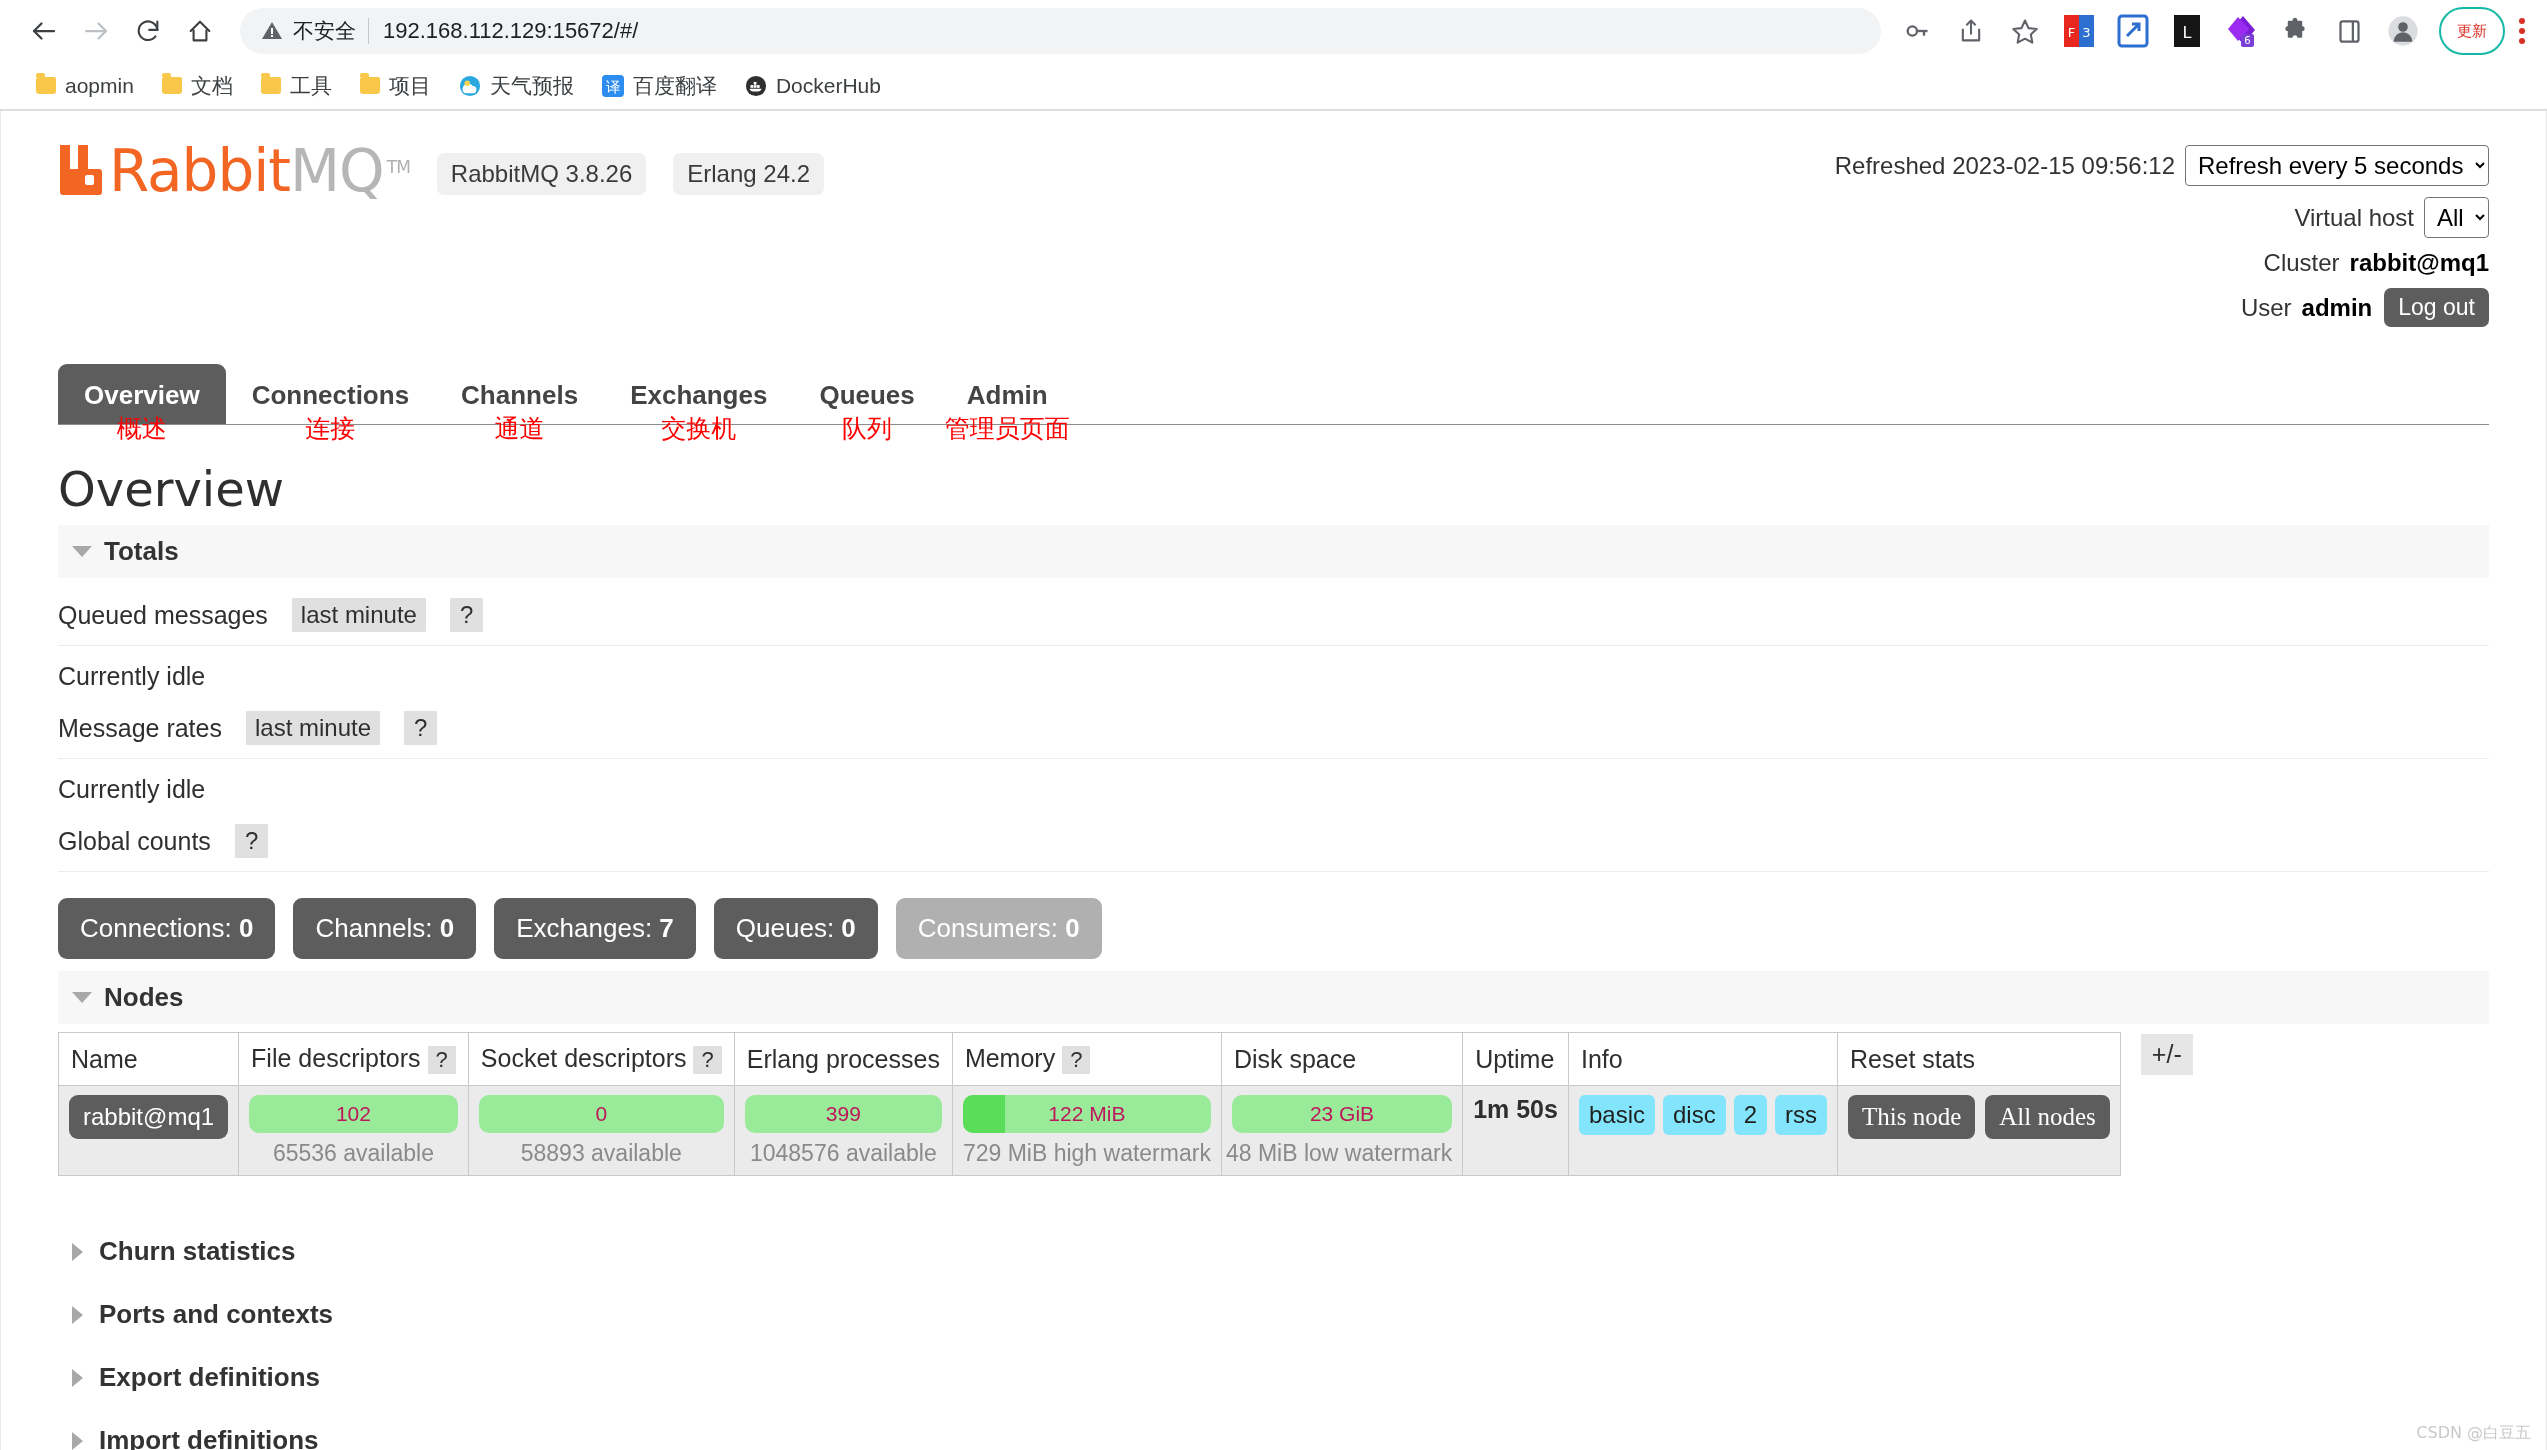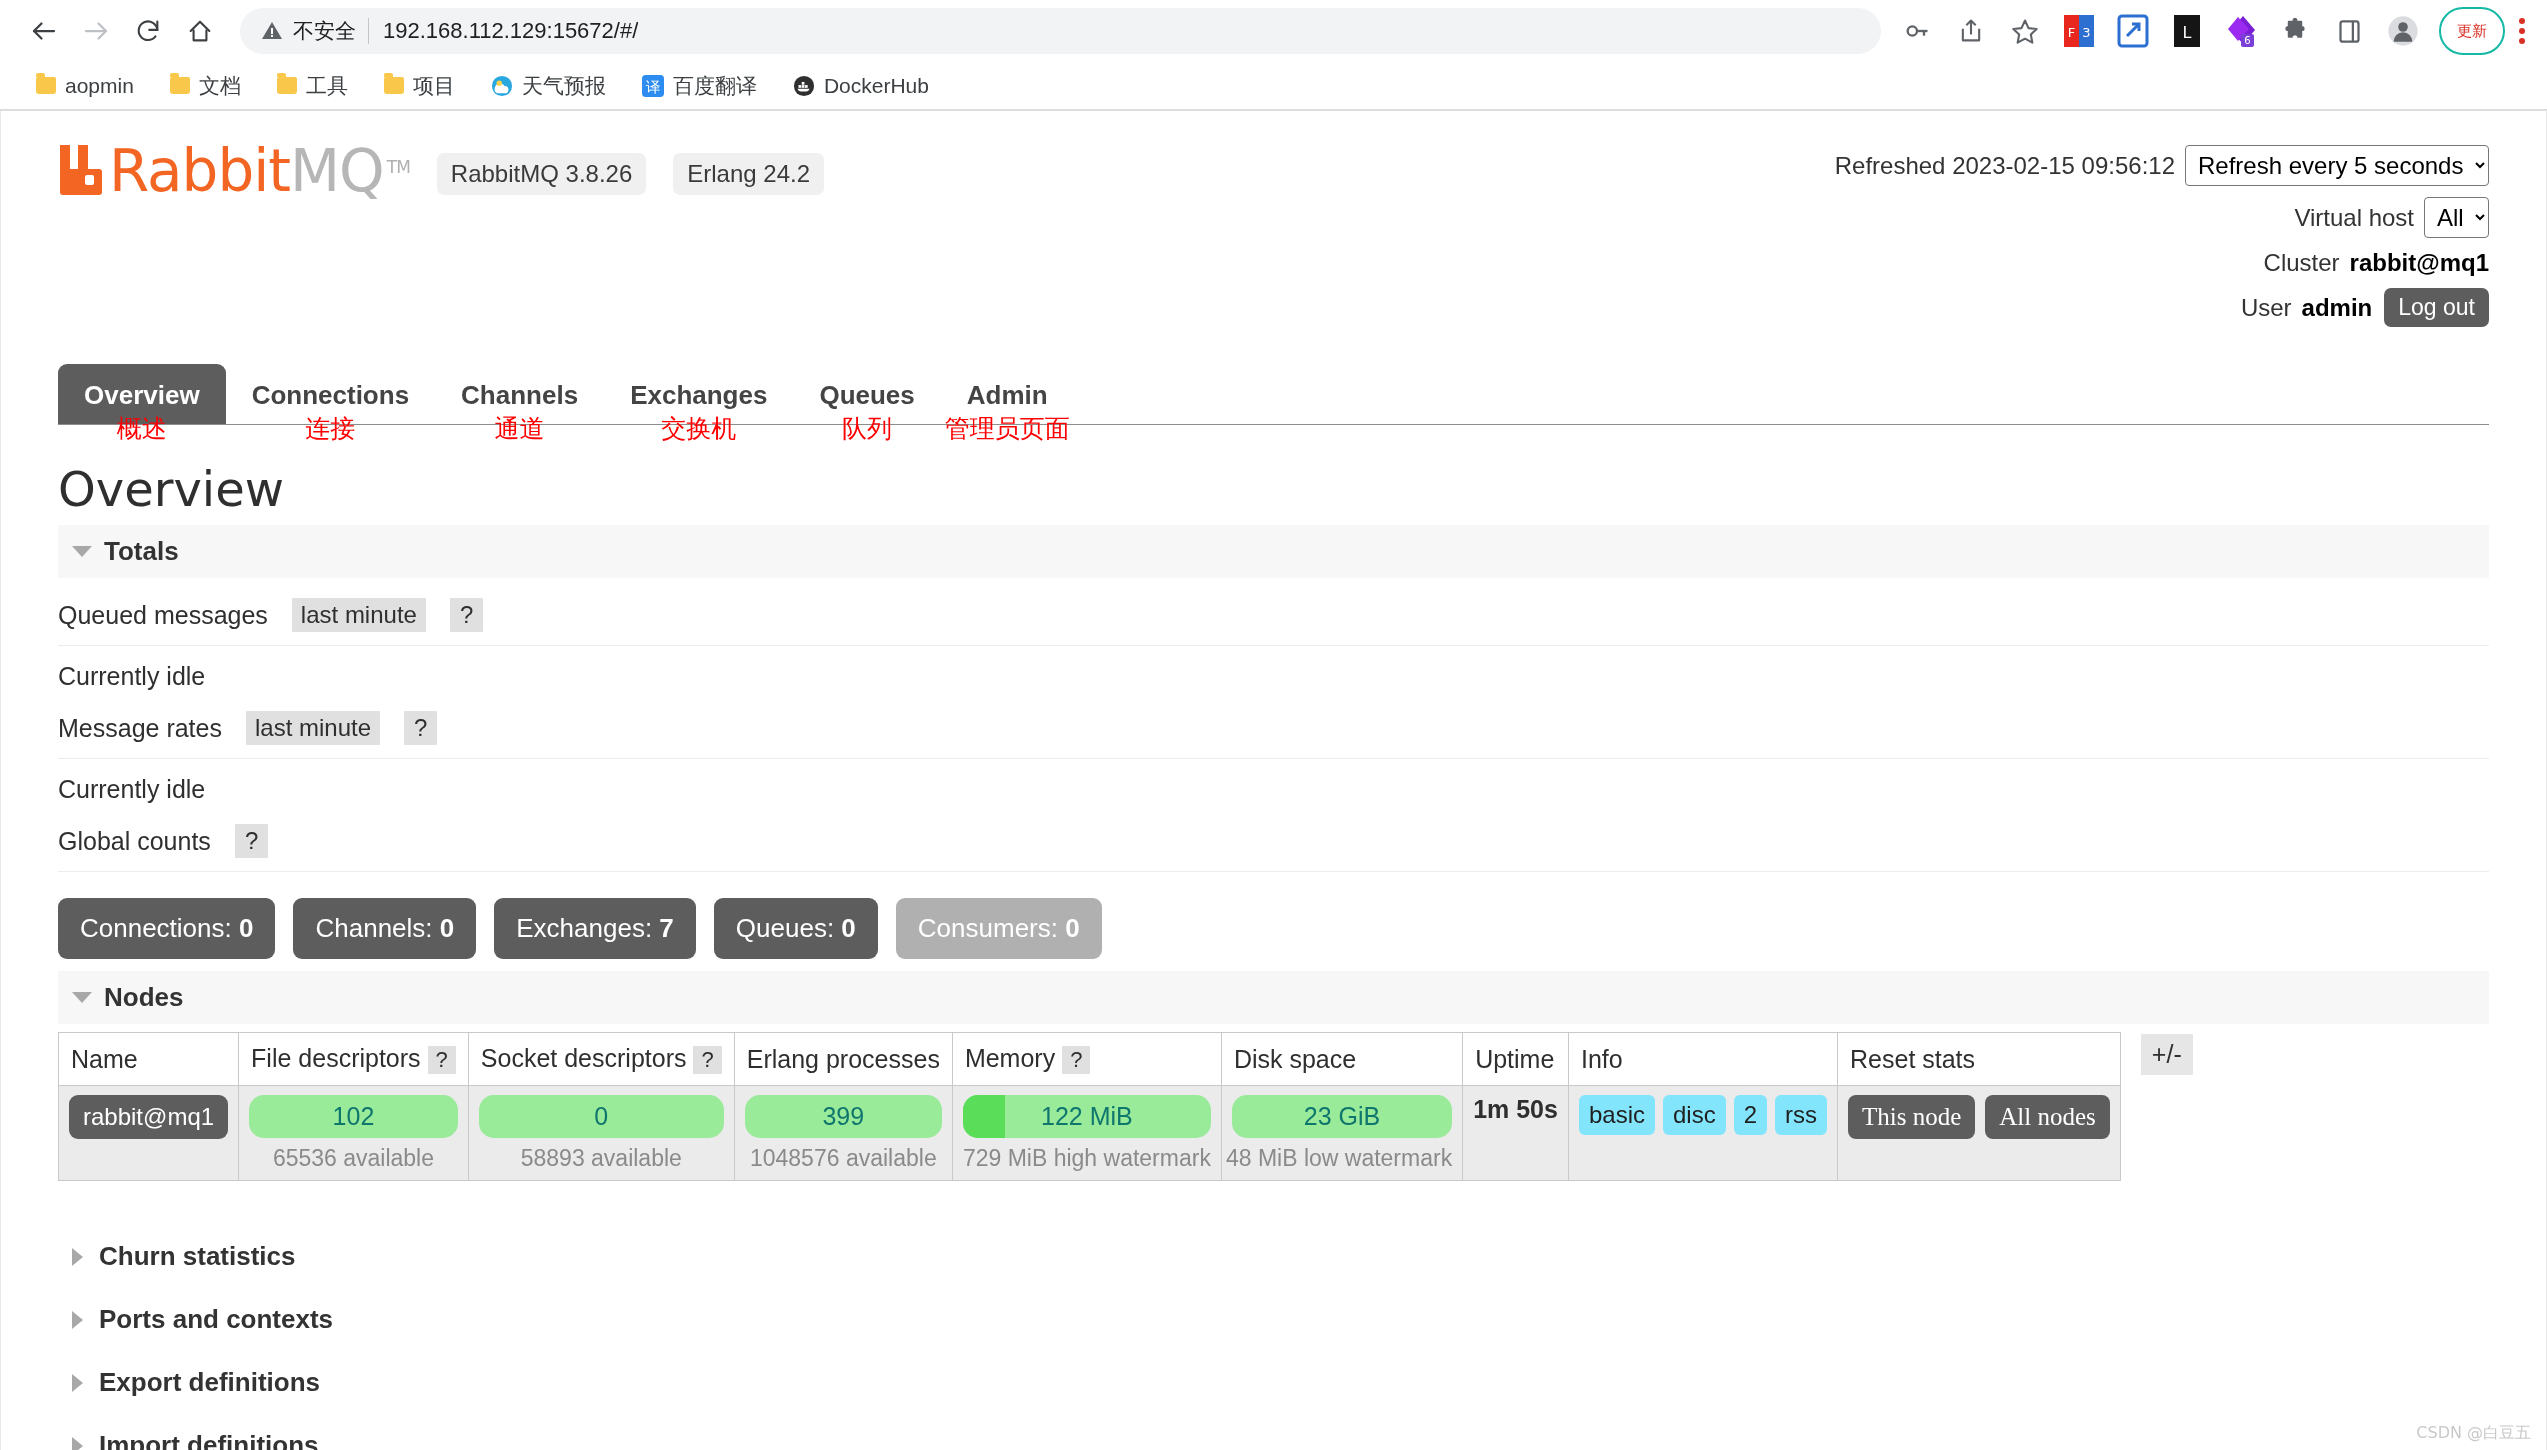--- a/index.html
+++ b/index.html
@@ -84,21 +84,21 @@
     display:flex; flex-direction:column; gap:4px;
     margin-left: 12px; margin-right: 4px; cursor:pointer;
   }
   .kebab i { width:6px; height:6px; border-radius:50%; background:#d93025; display:block; }
 
   
   .bookmarks {
     height: 48px;
     display: flex;
     padding: 0 22px;
-    gap: 8px;
+    gap: 0;
     border-bottom: 1px solid #dadce0;
     background: #ffffff;
   }
   .bm {
     display: flex; align-items: center;
     gap: 9px;
     padding: 4px 14px;
     border-radius: 6px;
     cursor: pointer;
     font-size: 21px;
@@ -347,24 +347,24 @@
     border-radius: 9px;
     padding: 8px 14px;
     font-size: 24px;
     display: inline-block;
     cursor: pointer;
     white-space: nowrap;
   }
   .bar {
     background: #99ea99;
     text-align: center;
-    font-size: 25px;
-    color: #0f766e;
+    font-size: 21px;
+    color: #be185d;
     padding: 7px 4px;
-    border-radius: 15px;
+    border-radius: 10px;
     position: relative;
     overflow: hidden;
     min-width: 100px;
   }
   .bar .fill {
     position: absolute;
     left: 0; top: 0; bottom: 0;
     background: #5ade5a;
   }
   .bar span { position: relative; z-index: 1; }

